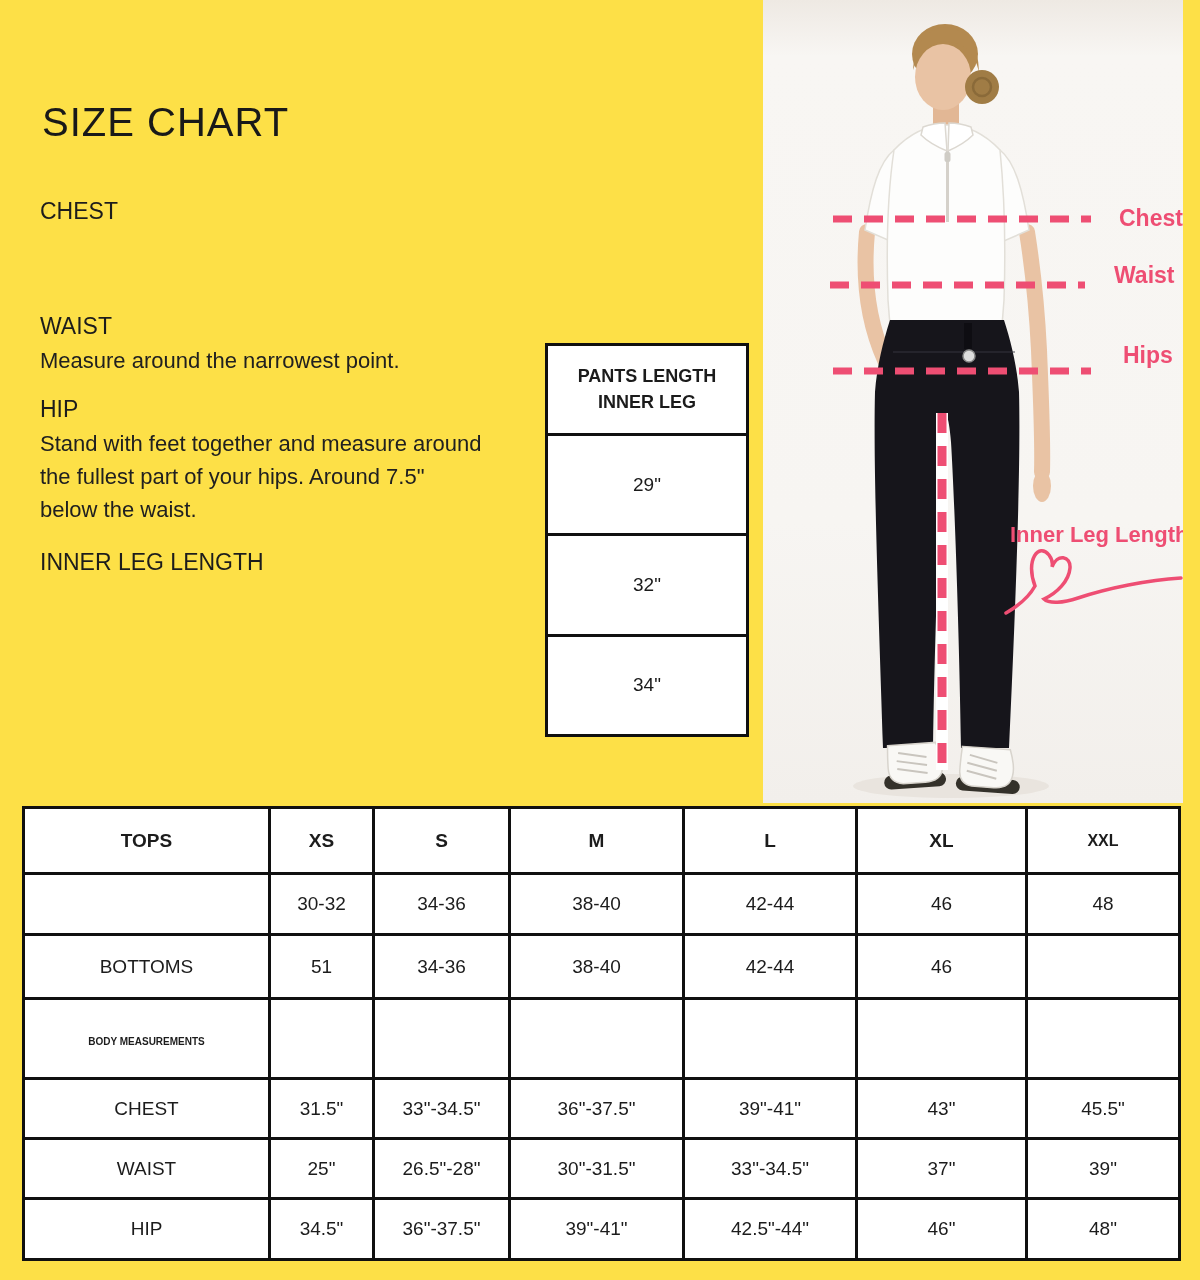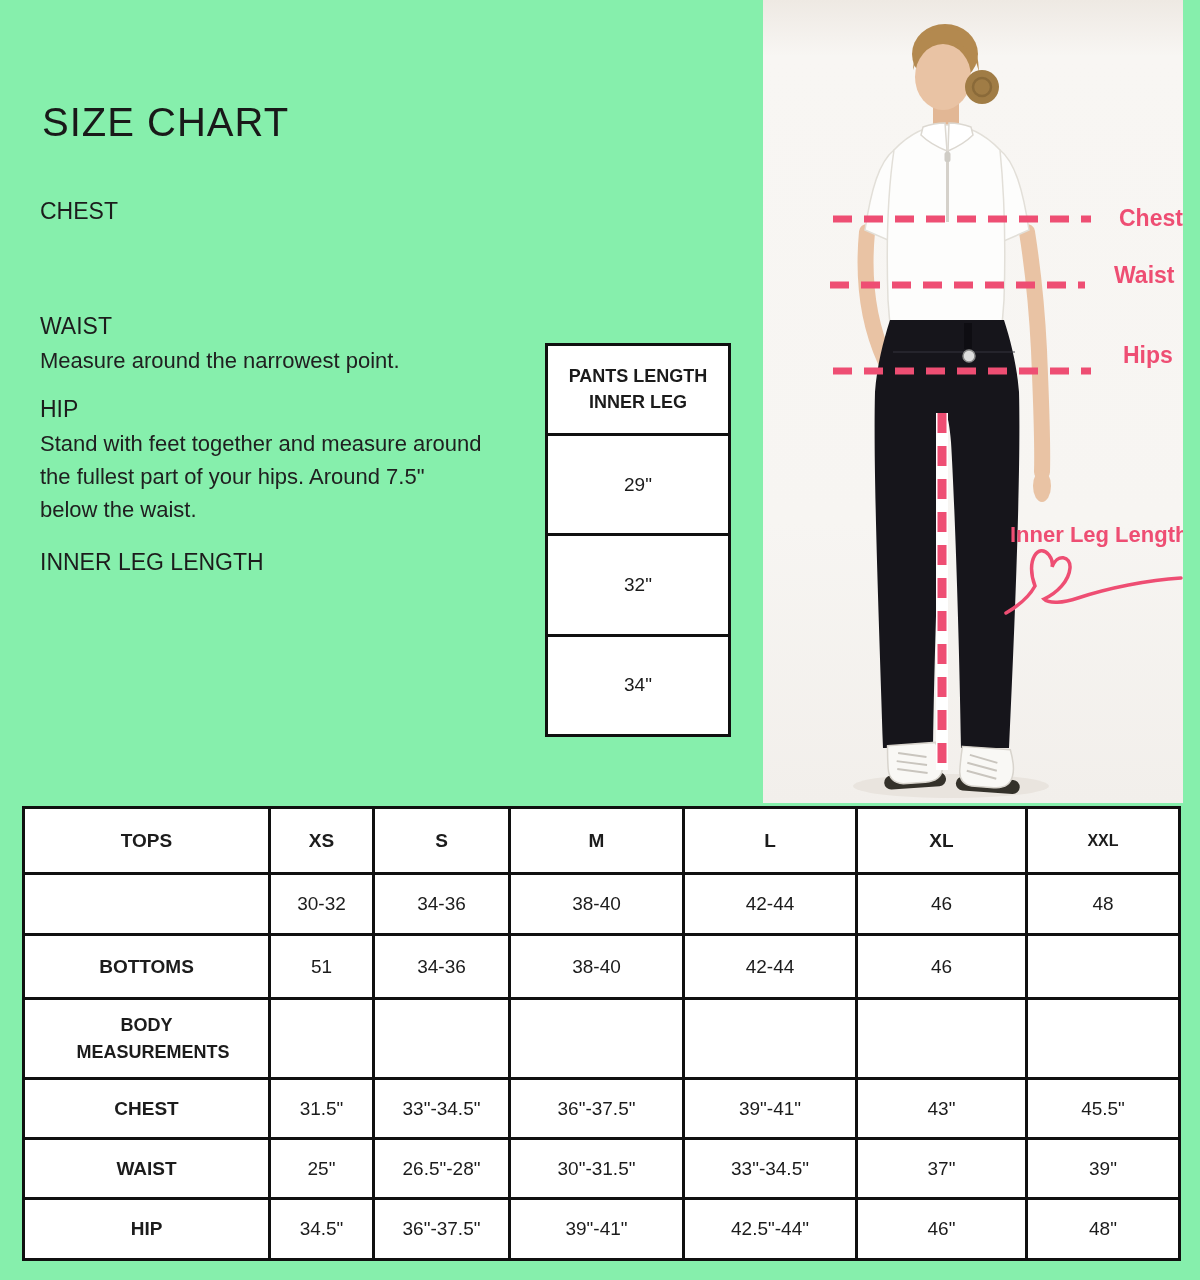--- a/index.html
+++ b/index.html
@@ -1,51 +1,51 @@
 <!DOCTYPE html>
 <html><head>
 <meta charset="utf-8">
 <style>
   * { margin: 0; padding: 0; box-sizing: border-box; }
   html, body { background: #ffffff; }
   body { font-family: "Liberation Sans", sans-serif; color: #1b1b1b; }
-  .page { position: relative; width: 1200px; height: 1280px; background: #86efac; overflow: hidden; }
+  .page { position: relative; width: 1200px; height: 1280px; background: #fde047; overflow: hidden; }
 
   
   .page-title { position: absolute; left: 42px; top: 100px; font-size: 40px; font-weight: 400; letter-spacing: 1px; color: #191919; }
   .guide-section { position: absolute; left: 40px; width: 445px; }
   .guide-section h2 { font-size: 23px; font-weight: 400; color: #1c1c1c; margin-bottom: 4px; }
   .guide-section p { font-size: 22px; font-weight: 400; line-height: 1.5; color: #202020; }
   #sec-chest { top: 198px; }
   #sec-waist { top: 313px; }
   #sec-hip   { top: 396px; }
   #sec-inner { top: 549px; }
 
   
-  .pants-table { position: absolute; left: 545px; top: 343px; width: 186px; height: 394px; border: 3px solid #101010; display: flex; flex-direction: column; background: #ffffff; }
+  .pants-table { position: absolute; left: 545px; top: 343px; width: 204px; height: 394px; border: 3px solid #101010; display: flex; flex-direction: column; background: #ffffff; }
   .pants-table .pt-header { height: 90px; display: flex; align-items: center; justify-content: center; text-align: center; font-weight: 700; font-size: 18px; line-height: 1.4; border-bottom: 3px solid #101010; padding: 4px 8px; }
   .pants-table .pt-cell { flex: 1; display: flex; align-items: center; justify-content: center; font-size: 19px; border-bottom: 3px solid #101010; }
   .pants-table .pt-cell:last-child { border-bottom: none; }
 
   
   .photo { position: absolute; left: 763px; top: 0; width: 420px; height: 803px; background: linear-gradient(180deg, #eee9e3 0%, #f8f6f3 7%, #f7f5f2 65%, #f2efeb 100%); overflow: hidden; }
   .photo svg { position: absolute; left: 0; top: 0; }
   .pink-label { position: absolute; color: #ee4e73; font-weight: 700; font-size: 23px; white-space: nowrap; }
   #lbl-chest { left: 356px; top: 205px; }
   #lbl-waist { left: 351px; top: 262px; }
   #lbl-hips  { left: 360px; top: 342px; }
   #lbl-inner { left: 247px; top: 522px; font-size: 22px; }
 
   
   .size-table { position: absolute; left: 22px; top: 806px; width: 1156px; border-collapse: collapse; table-layout: fixed; background: #ffffff; }
   .size-table td { border: 3px solid #101010; text-align: center; vertical-align: middle; font-size: 19px; color: #1c1c1c; padding: 2px 4px; }
   .size-table .hdr { font-weight: 700; }
-  .size-table .row-label { font-weight: 700; }
+  .size-table .row-label { font-weight: 400; }
   .size-table .xxl { font-size: 16px; }
-  .size-table .body-meas span { display: inline-block; max-width: 140px; font-weight: 700; font-size: 18px; line-height: 1.5; }
+  .size-table .body-meas span { display: inline-block; max-width: 140px; font-weight: 700; font-size: 10px; line-height: 1.5; }
   .r-head { height: 66px; }
   .r-tops { height: 61px; }
   .r-bottoms { height: 64px; }
   .r-body { height: 80px; }
   .r-chest { height: 60px; }
   .r-waist { height: 60px; }
   .r-hip { height: 61px; }
   col.c-label { width: 246px; }
   col.c-xs { width: 104px; }
   col.c-s { width: 136px; }

